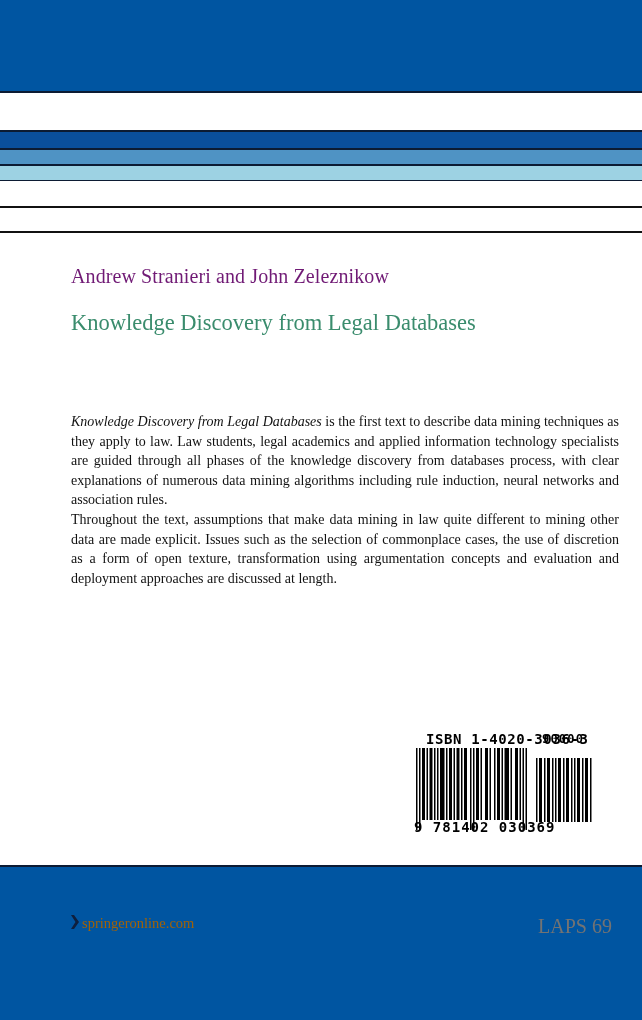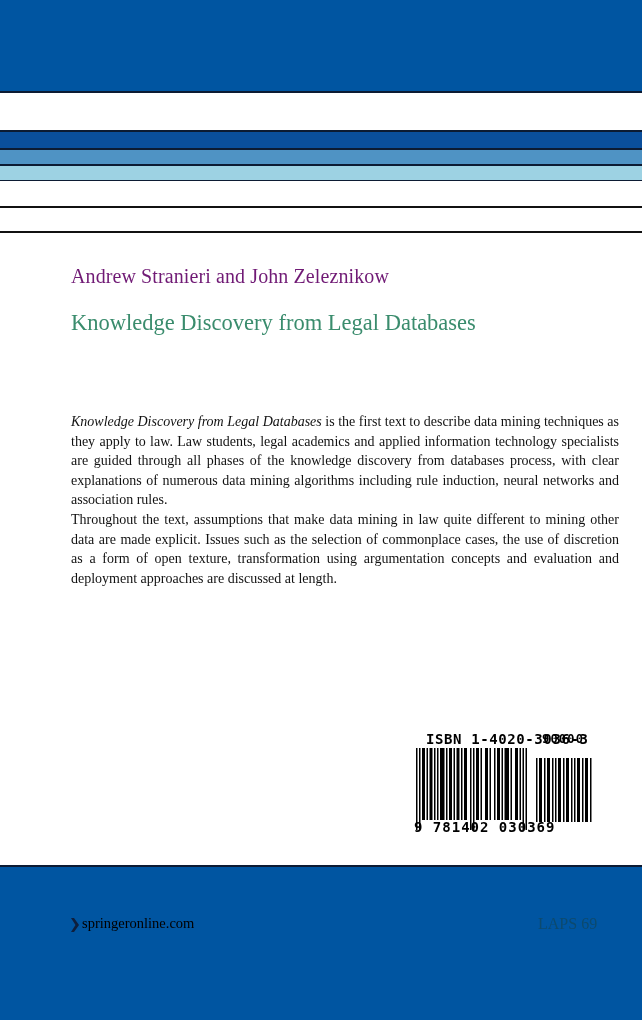--- a/index.html
+++ b/index.html
@@ -15,23 +15,23 @@
   .title { position:absolute; left:71px; top:310px; font-size:22.5px; color:#3a8c6d; white-space:nowrap; }
   .blurb { position:absolute; left:71px; top:380px; width:548px; font-size:14px; line-height:19.6px; color:#111; text-align:justify;margin-top:32px; }
   .blurb p { margin:0; }
   .blurb i { font-style:italic; }
   .barcode { position:absolute; left:404px; top:730px; width:196px; height:108px; }
   .isbn-label { position:absolute; left:22px; top:1px; font-family:"DejaVu Sans Mono", monospace; font-size:14px; font-weight:bold; color:#000; letter-spacing:0.6px; white-space:nowrap; }
   .addon-num { position:absolute; left:138px; top:2px; font-family:"DejaVu Sans Mono", monospace; font-size:12px; font-weight:bold; color:#000; letter-spacing:1.2px; }
   .ean-num { position:absolute; left:2px; top:89px; font-family:"DejaVu Sans Mono", monospace; font-size:14px; font-weight:bold; color:#000; letter-spacing:1px; white-space:nowrap;margin-left:8px; }
   .bars { position:absolute; }
   .footer { top:867px; height:153px; background:#0055a1; }
-  .footer-link { position:absolute; left:70px; top:915px; font-size:14.5px; color:#000000; white-space:nowrap; display:flex; align-items:flex-end; }
+  .footer-link { position:absolute; left:70px; top:915px; font-size:14.5px; color:#a16207; white-space:nowrap; display:flex; align-items:flex-start; }
   .chev { display:inline-block; width:9px; height:14px; margin-right:3px; }
-  .series { position:absolute; left:538px; top:915px; font-size:16px; color:#0c4a6e; white-space:nowrap; }
+  .series { position:absolute; left:538px; top:915px; font-size:20px; color:#737373; white-space:nowrap; }
 </style>
 </head>
 <body>
 
 <div class="abs top-band"></div>
 <div class="abs rule" style="top:91px;"></div>
 
 <div class="abs rule" style="top:130px;"></div>
 <div class="abs stripe-dark"></div>
 <div class="abs rule" style="top:148px;"></div>

